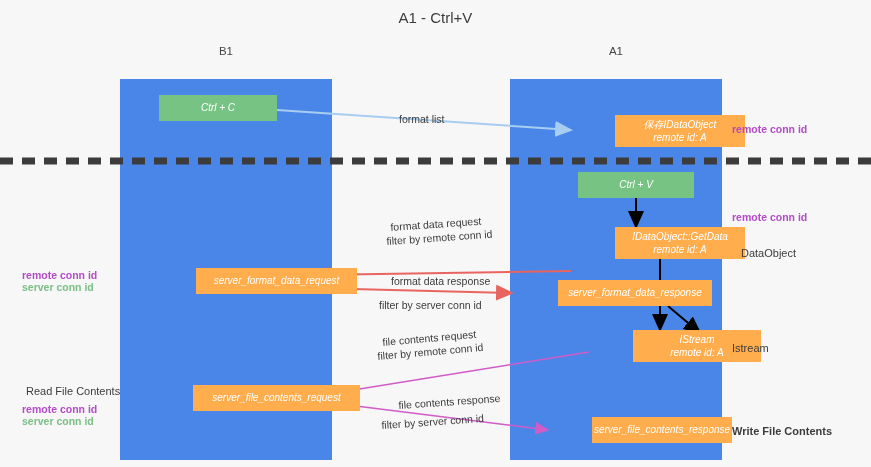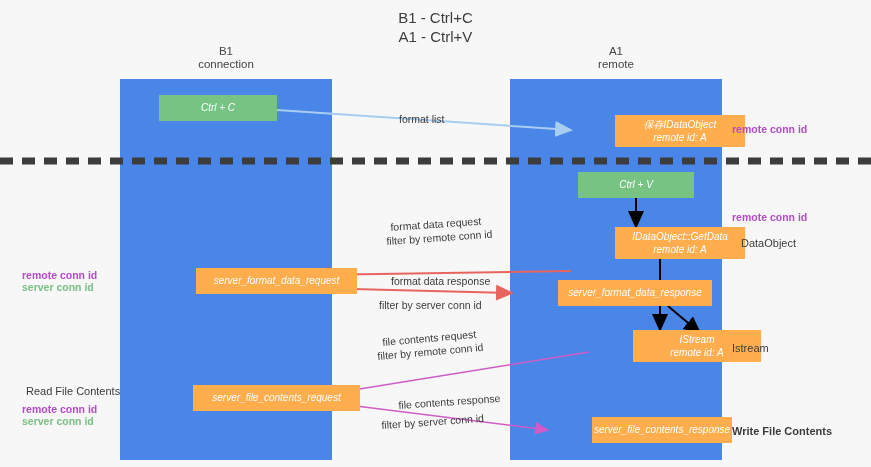--- a/index.html
+++ b/index.html
@@ -69,31 +69,28 @@
   .rot{transform-origin:left top;}
 
   svg#wires{position:absolute;left:0;top:0;width:871px;height:467px;pointer-events:none;}
 </style>
 </head>
 <body>
 
 <div id="stage">
 
   <div id="title">
-    <div>B1 - Ctrl+C</div>
     <div>A1 - Ctrl+V</div>
   </div>
 
   <div id="head-b1" class="lane-head">
     <div>B1</div>
-    <div>connection</div>
   </div>
   <div id="head-a1" class="lane-head">
     <div>A1</div>
-    <div>remote</div>
   </div>
 
   <div id="lane-b1" class="lane"></div>
   <div id="lane-a1" class="lane"></div>
 
   <svg id="wires">
     <defs>
       <marker id="ah-blue" markerWidth="9" markerHeight="8" refX="8" refY="4" orient="auto">
         <path d="M0,0 L9,4 L0,8 z" fill="#a7cdf0"></path>
       </marker>
@@ -175,21 +172,21 @@
   <div class="lbl" style="left:379px;top:299px;"><span>filter by </span><span class="magenta">server conn id</span></div>
 
   <div class="lbl rot" style="left:382px;top:336px;transform:rotate(-5deg);">file contents request</div>
   <div class="lbl rot" style="left:377px;top:350px;transform:rotate(-5deg);"><span>filter by </span><span class="magenta">remote conn id</span></div>
 
   <div class="lbl rot" style="left:398px;top:399px;transform:rotate(-4deg);">file contents response</div>
   <div class="lbl rot" style="left:381px;top:419px;transform:rotate(-4deg);"><span>filter by </span><span class="magenta">server conn id</span></div>
 
   <div class="lbl purple" style="left:732px;top:123px;">remote conn id</div>
   <div class="lbl purple" style="left:732px;top:211px;">remote conn id</div>
-  <div class="lbl side" style="left:732px;top:237px;padding-left:9px;">DataObject</div>
+  <div class="lbl side" style="left:732px;top:247px;padding-left:9px;">DataObject</div>
   <div class="lbl side" style="left:732px;top:342px;">Istream</div>
   <div class="lbl side" style="left:732px;top:425px;font-weight:bold;">Write File Contents</div>
 
   <div class="lbl purple" style="left:22px;top:269px;">remote conn id</div>
   <div class="lbl green" style="left:22px;top:281px;">server conn id</div>
 
   <div class="lbl side" style="left:26px;top:385px;">Read File Contents</div>
   <div class="lbl purple" style="left:22px;top:403px;">remote conn id</div>
   <div class="lbl green" style="left:22px;top:415px;">server conn id</div>
 

